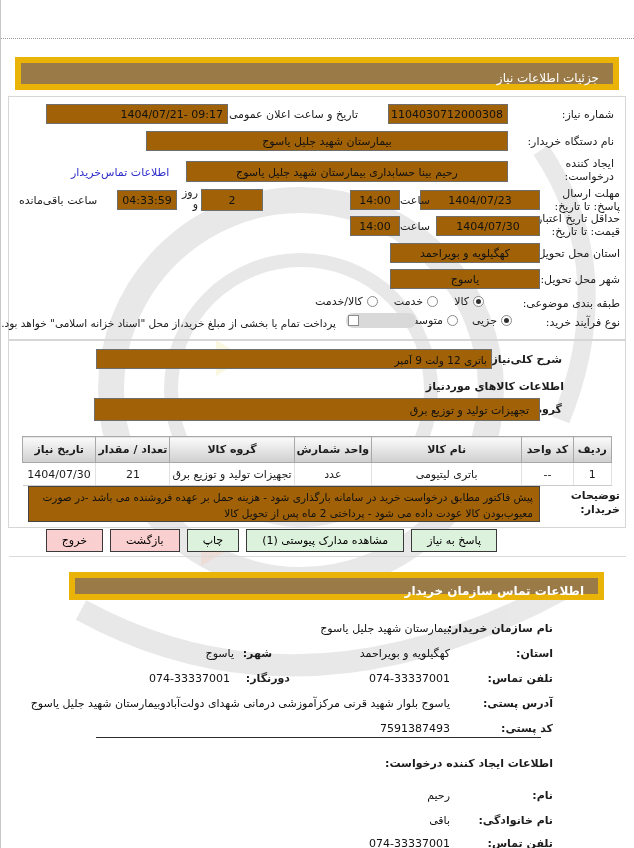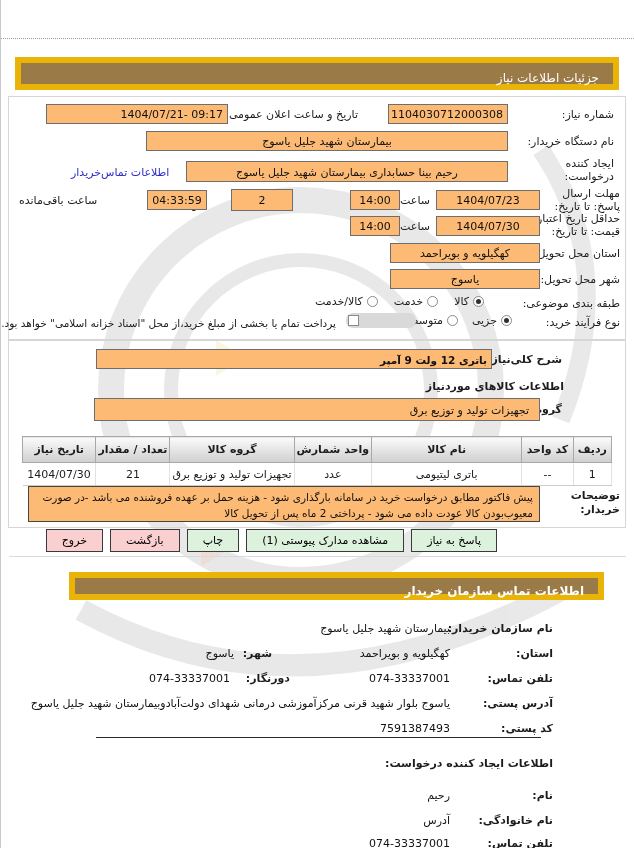--- a/index.html
+++ b/index.html
@@ -13,22 +13,22 @@
   .bar{position:absolute;background:#9a7a46;border:6px solid #eab308;color:#fff;z-index:2;
        padding-right:14px;box-sizing:border-box;}
   .bar1{right:15px;top:57px;width:604px;height:33px;line-height:31px;font-size:12px;}
   .bar2{left:68px;top:572px;width:535px;height:28px;line-height:26px;font-size:12px;font-weight:bold;}
   .panel{position:absolute;border:1px solid #d6d6d6;background:transparent;z-index:1;}
   .panel1{right:8px;top:96px;width:616px;height:242px;}
   .panel2{right:8px;top:340px;width:616px;height:186px;}
   .hrline{position:absolute;left:8px;right:8px;top:556px;border-top:1px solid #dadada;z-index:1;}
   .lbl{position:absolute;z-index:3;color:#1c1c1c;}
   .lbl.b{font-weight:bold;}
-  .box{position:absolute;z-index:3;background:#fdba74;border:1px solid #6e6e6e;height:20px;
-       line-height:20px;box-sizing:border-box;font-size:11px;color:#111;overflow:hidden;white-space:nowrap;margin-left:30px;}
+  .box{position:absolute;z-index:3;background:#a16207;border:1px solid #6e6e6e;height:20px;
+       line-height:20px;box-sizing:border-box;font-size:11px;color:#111;overflow:hidden;white-space:nowrap;}
   .box.center{text-align:center;}
   .box.rt{text-align:right;padding-right:4px;padding-left:2px;}
   .num{direction:ltr;unicode-bidi:embed;}
   .link{position:absolute;z-index:3;color:#2d2dc9;cursor:pointer;}
   .radio-group{position:absolute;z-index:3;display:flex;gap:16px;align-items:center;}
   .radio-item{display:flex;align-items:center;gap:4px;}
   .radio{width:11px;height:11px;border:1px solid #8a8a8a;border-radius:50%;background:#fff;display:inline-block;box-sizing:border-box;}
   .radio.on{position:relative;}
   .radio.on::after{content:'';position:absolute;left:2px;top:2px;width:5px;height:5px;border-radius:50%;background:#2f2f2f;}
   .graybar{position:absolute;z-index:3;background:#d9d9d9;border-radius:7px;height:15px;}
@@ -79,21 +79,21 @@
 <div class="box rt num" style="right:406px;top:104px;width:182px;">1404/07/21- 09:17</div>
 
 <div class="lbl" style="right:20px;top:135px;">نام دستگاه خریدار:</div>
 <div class="box center" style="right:126px;top:131px;width:362px;">بیمارستان شهید جلیل یاسوج</div>
 
 <div class="lbl" style="right:20px;top:157px;width:80px;line-height:13px;">ایجاد کننده درخواست:</div>
 <div class="box center" style="right:126px;top:161px;width:322px;height:21px;line-height:21px;">رحیم بینا حسابداری  بیمارستان شهید جلیل یاسوج</div>
 <a class="link" style="left:70px;top:166px;">اطلاعات تماس‌خریدار</a>
 
 <div class="lbl" style="right:14px;top:187px;width:84px;line-height:13px;">مهلت ارسال پاسخ: تا تاریخ:</div>
-<div class="box center num" style="right:94px;top:190px;width:104px;">1404/07/23</div>
+<div class="box center num" style="right:94px;top:190px;width:120px;">1404/07/23</div>
 <div class="lbl" style="right:204px;top:194px;">ساعت</div>
 <div class="box center num" style="right:234px;top:190px;width:50px;">14:00</div>
 <div class="box center num" style="left:200px;top:189px;width:62px;height:22px;line-height:22px;">2</div>
 <div class="lbl" style="left:179px;top:187px;width:18px;line-height:12px;">روز و</div>
 <div class="box center num" style="left:116px;top:190px;width:60px;">04:33:59</div>
 <div class="lbl" style="left:18px;top:194px;">ساعت باقی‌مانده</div>
 
 <div class="lbl" style="right:14px;top:212px;width:88px;line-height:13px;">حداقل تاریخ اعتبار قیمت: تا تاریخ:</div>
 <div class="box center num" style="right:94px;top:216px;width:104px;">1404/07/30</div>
 <div class="lbl" style="right:204px;top:220px;">ساعت</div>
@@ -129,21 +129,21 @@
   <span class="radio-item">
     <span class="radio"></span>
     <span>متوسط</span>
   </span>
 </div>
 <div class="graybar" style="left:345px;top:313px;width:70px;"></div>
 <span class="checkbox" style="left:347px;top:315px;"></span>
 <div class="note" style="right:298px;top:317px;">پرداخت تمام یا بخشی از مبلغ خرید،از محل "اسناد خزانه اسلامی" خواهد بود.</div>
 
 <div class="lbl b" style="right:72px;top:353px;">شرح کلی‌نیاز:</div>
-<div class="box rt" style="right:142px;top:349px;width:396px;font-size:10.5px;font-weight:bold;">باتری 12 ولت 9 آمپر</div>
+<div class="box rt" style="right:142px;top:349px;width:396px;font-size:10.5px;">باتری 12 ولت 9 آمپر</div>
 <div class="lbl b" style="right:70px;top:380px;">اطلاعات کالاهای موردنیاز</div>
 <div class="lbl b" style="right:72px;top:403px;">گروه‌کالا:</div>
 <div class="box rt" style="right:94px;top:398px;width:446px;height:23px;line-height:23px;padding-right:10px;">تجهیزات تولید و توزیع برق</div>
 
 <table class="tbl">
   <thead>
     <tr>
       <th style="width:36px;">ردیف</th>
       <th style="width:50px;">کد واحد</th>
       <th style="width:200px;">نام کالا</th>
@@ -201,16 +201,16 @@
 <div class="val num" style="right:184px;top:722px;">7591387493</div>
 
 <div class="hr2"></div>
 
 <div class="lbl b" style="right:81px;top:757px;">اطلاعات ایجاد کننده درخواست:</div>
 
 <div class="lbl b" style="right:81px;top:789px;">نام:</div>
 <div class="val" style="right:184px;top:789px;">رحیم</div>
 
 <div class="lbl b" style="right:81px;top:814px;">نام خانوادگی:</div>
-<div class="val" style="right:184px;top:814px;">آدرس</div>
+<div class="val" style="right:184px;top:814px;">باقی</div>
 
 <div class="lbl b" style="right:81px;top:837px;">تلفن تماس:</div>
 <div class="val num" style="right:184px;top:837px;">074-33337001</div>
 
 </body></html>

